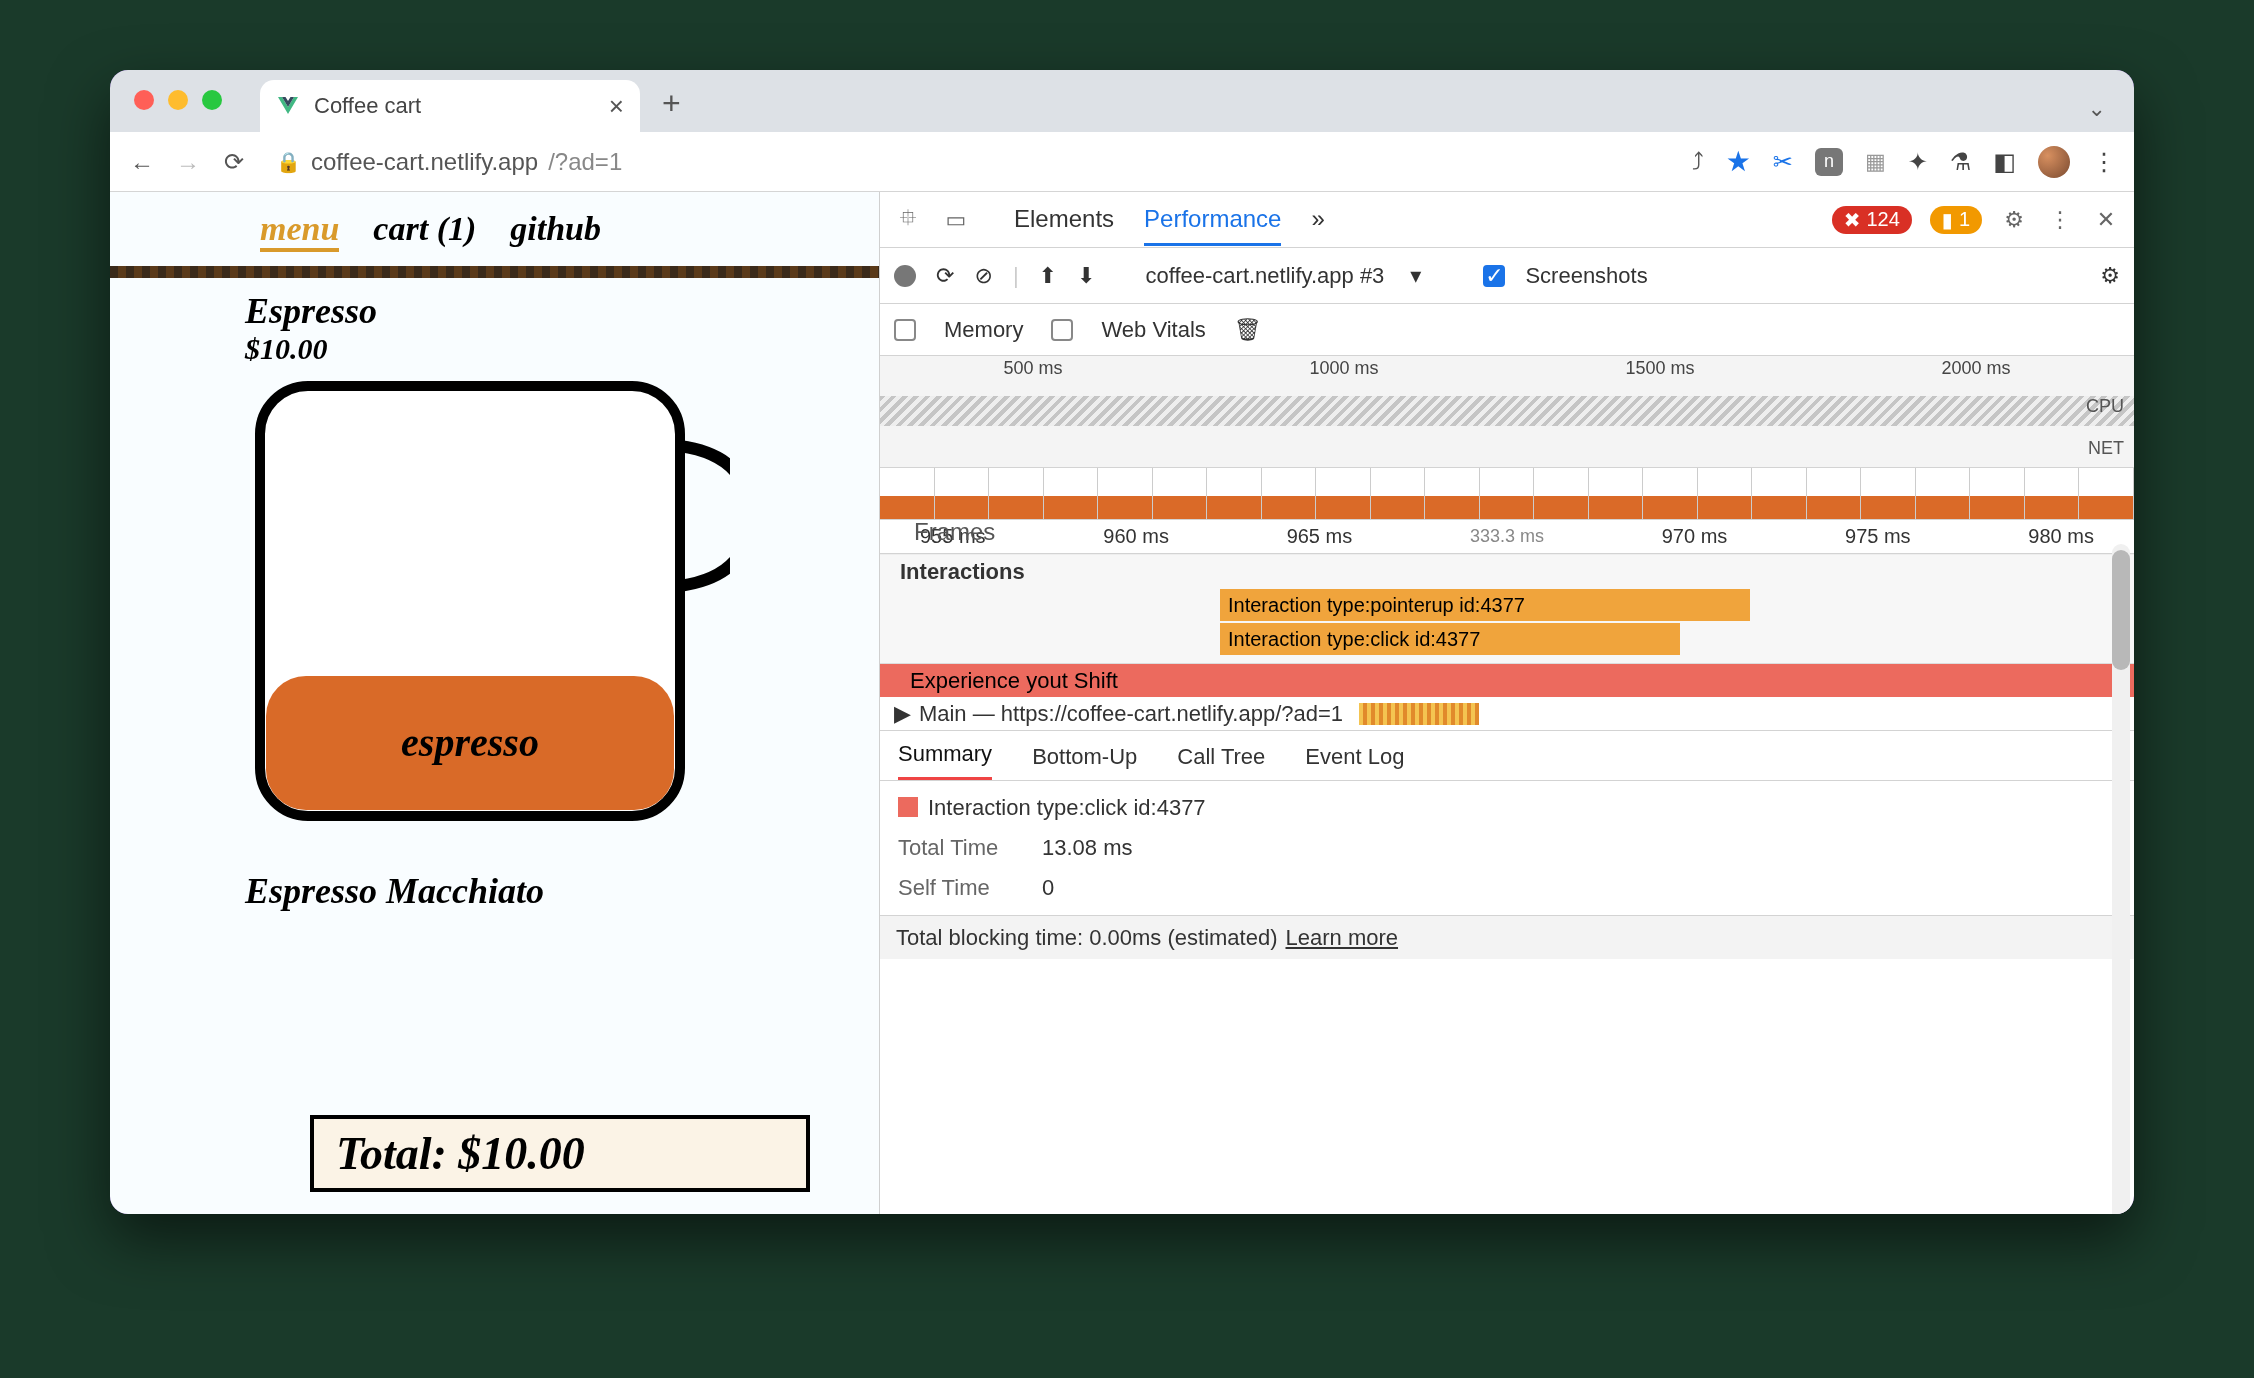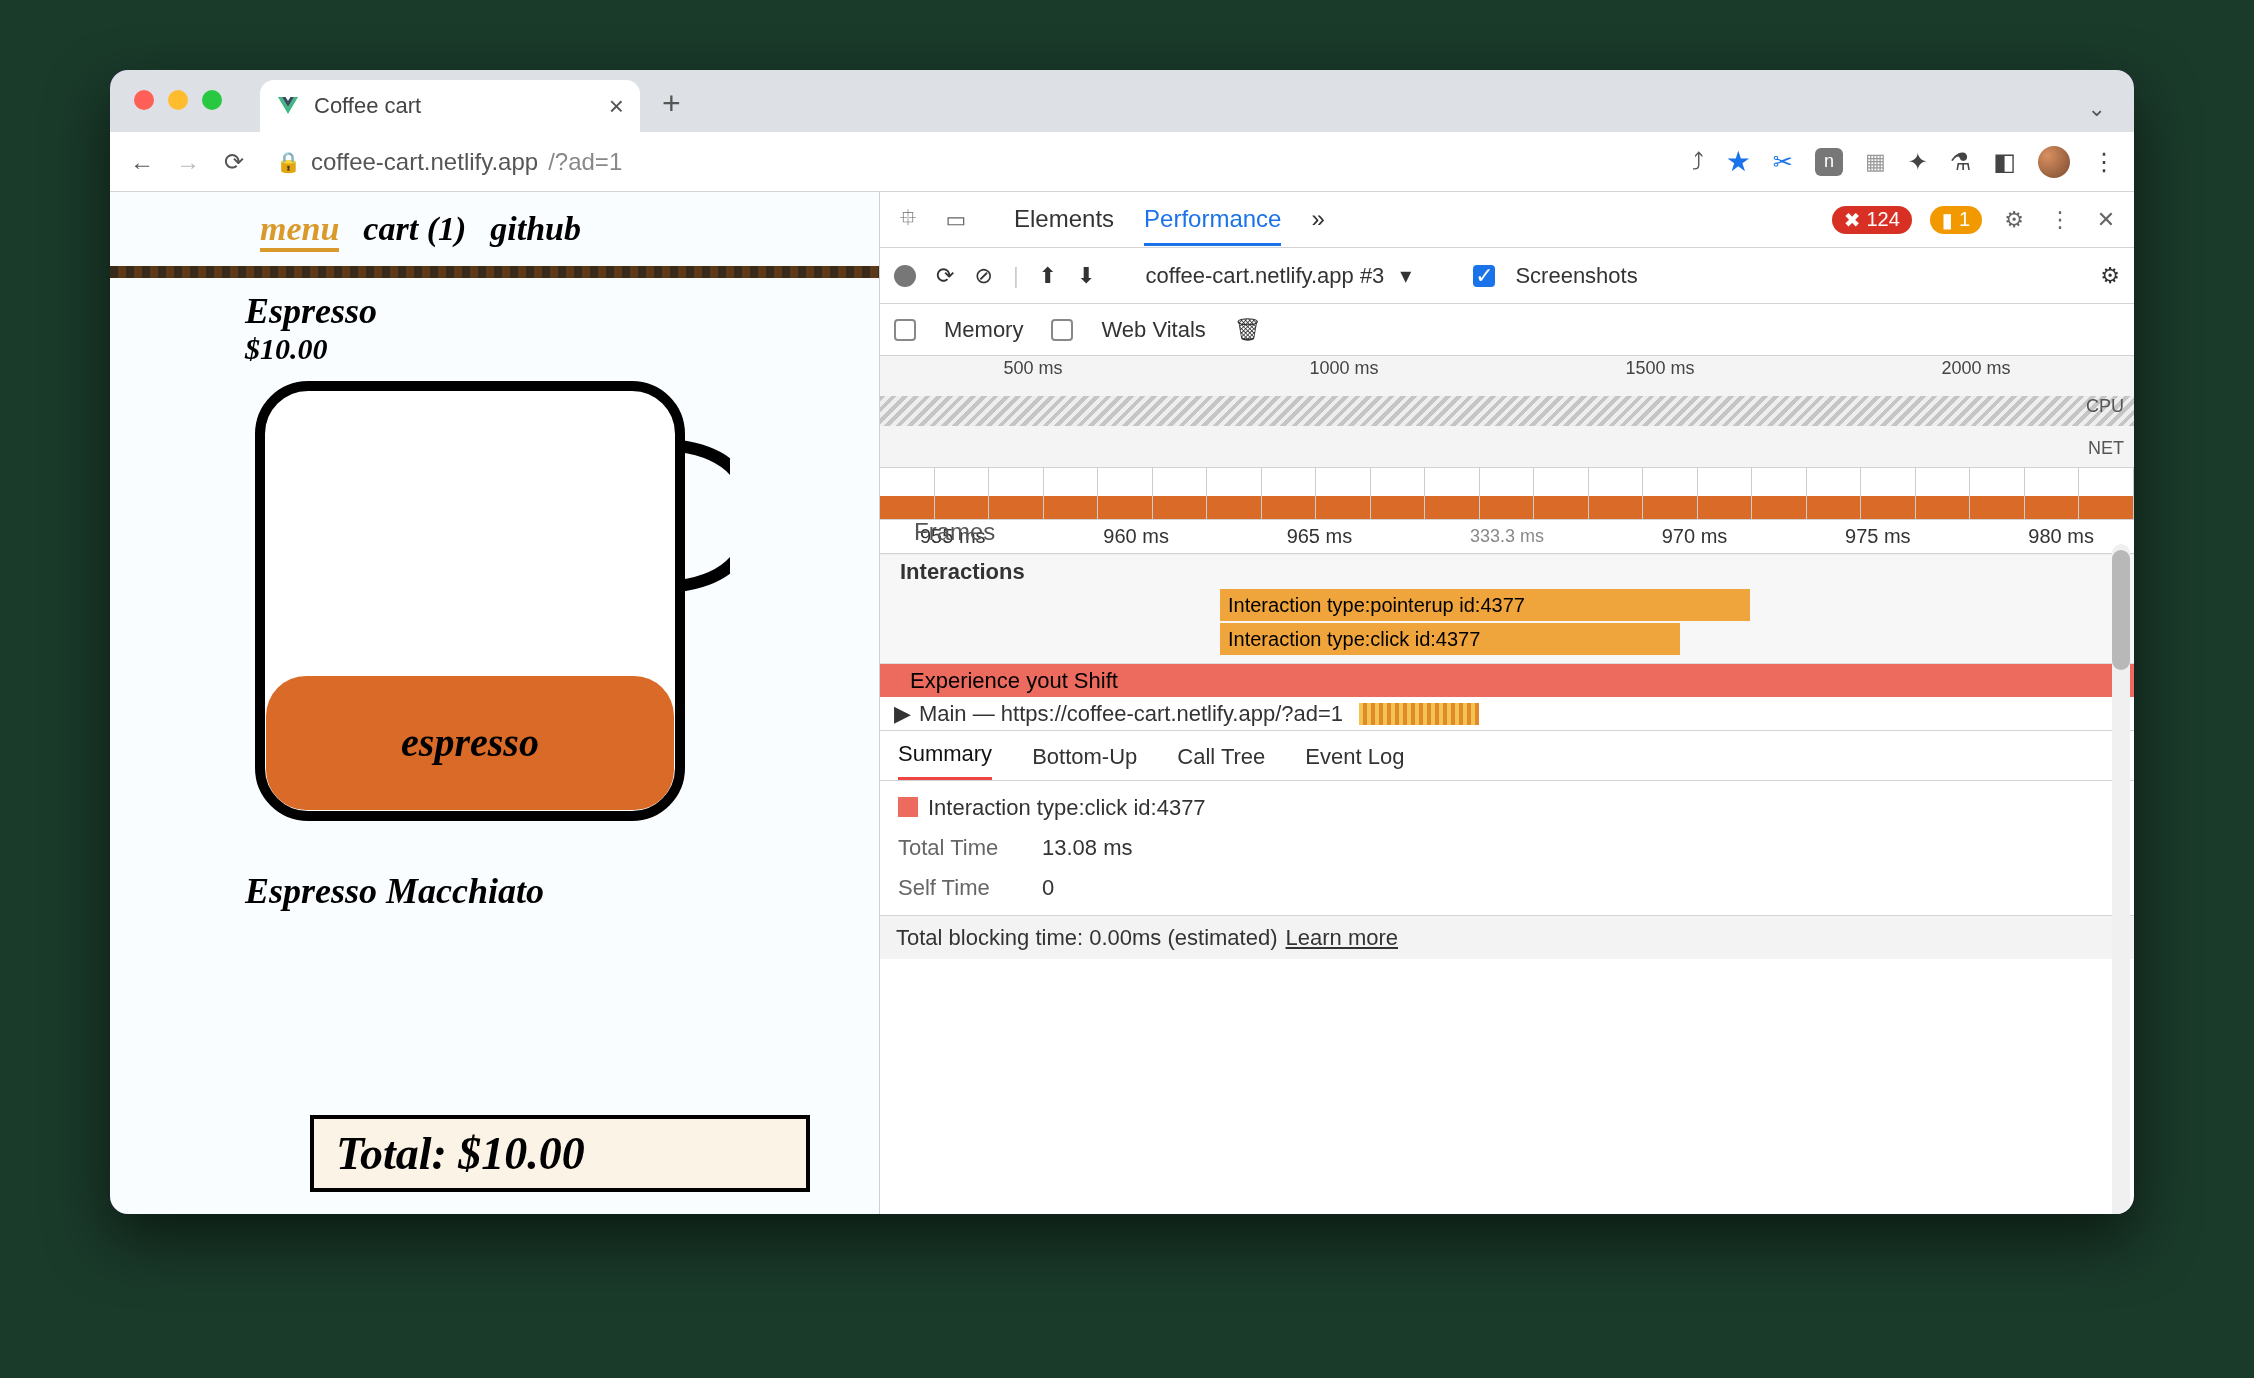--- a/index.html
+++ b/index.html
@@ -47,21 +47,21 @@
   .addr-right { margin-left:auto; display:flex; align-items:center; gap:22px; }
   .addr-right span { display:inline-flex; align-items:center; justify-content:center; }
   .star { color:#1a73e8; font-size:28px; }
   .sciss { color:#1a73e8; font-size:24px; }
   .sq-n { width:28px;height:28px;background:#777;border-radius:6px;color:#fff;font-size:18px;display:flex;align-items:center;justify-content:center;}
   .puzzle,.flask,.panel-ic,.menuv { font-size:24px; color:#444; }
   .avatar { width:32px;height:32px;border-radius:50%;background:radial-gradient(circle at 30% 30%,#d89060,#7a4a30);}
   .content { flex:1; display:flex; overflow:hidden; }
   
   .page { width:770px; background:#f9fdff; border-right:1px solid #d0d0d0; overflow:hidden; position:relative;}
-  .pagenav { display:flex; gap:24px; padding:18px 22px 10px 150px; }
+  .pagenav { display:flex; gap:34px; padding:18px 22px 10px 150px; }
   .pagenav a { font-family:Georgia, 'Times New Roman', serif; font-style:italic; font-weight:900; font-size:34px; color:#000; text-decoration:none; }
   .pagenav a.active { color:#d99a2b; border-bottom:4px solid #d99a2b; }
   .beans { height:12px; background:repeating-linear-gradient(90deg,#3a2a1a 0 8px,#5a3a1a 8px 16px); margin:4px 0 12px; }
   .item-title { font-family:Georgia,serif; font-style:italic; font-weight:900; font-size:36px; padding-left:135px; }
   .item-price { font-family:Georgia,serif; font-style:italic; font-weight:700; font-size:30px; padding-left:135px; }
   .mug { margin:10px auto 0 140px; width:480px; }
   .totalbox {
     position:absolute; left:200px; bottom:22px; width:500px;
     background:#fbf3e6; border:4px solid #000; padding:8px 22px;
     font-family:Georgia,serif; font-style:italic; font-weight:900; font-size:46px;margin-top:42px;
@@ -71,21 +71,21 @@
   .dev-top { height:56px; border-bottom:1px solid #d3d3d3; display:flex; align-items:center; padding:0 14px; gap:20px;}
   .dev-top .ic { width:28px; text-align:center; color:#666; font-size:22px; }
   .dev-tabs { display:flex; gap:30px; margin-left:24px; font-size:24px; }
   .dev-tabs span { padding:12px 0 10px; }
   .dev-tabs .on { color:#1a73e8; border-bottom:3px solid #1a73e8; }
   .dev-top .right { margin-left:auto; display:flex; align-items:center; gap:18px; }
   .pill-err { background:#d93025;color:#fff;border-radius:14px;font-size:20px;padding:2px 12px;display:flex;align-items:center;gap:6px;}
   .pill-warn{ background:#f29900;color:#fff;border-radius:14px;font-size:20px;padding:2px 12px;display:flex;align-items:center;gap:6px;}
   .dev-row2 { height:56px; border-bottom:1px solid #d3d3d3; display:flex; align-items:center; padding:0 14px; gap:20px;}
   .recdot{width:22px;height:22px;border-radius:50%;background:#777;}
-  .dev-row2 .sel { display:flex; align-items:center; gap:16px; color:#333; margin-left:30px;}
+  .dev-row2 .sel { display:flex; align-items:center; gap:26px; color:#333; margin-left:30px;}
   .chk { width:22px;height:22px;border:2px solid #888;border-radius:4px; display:inline-flex;align-items:center;justify-content:center;}
   .chk.on { background:#1a73e8;border-color:#1a73e8;color:#fff; }
   .dev-row3 { height:52px; border-bottom:1px solid #d3d3d3; display:flex; align-items:center; padding:0 14px; gap:28px;}
   .overview { height:112px; border-bottom:1px solid #d3d3d3; position:relative; background:#f4f4f4;}
   .ovlab { position:absolute; right:10px; font-size:18px; color:#555;}
   .ov-ticks { display:flex; justify-content:space-around; padding-top:2px; font-size:18px; color:#444;}
   .hatch { position:absolute; left:0; right:0; top:40px; height:30px;
     background:repeating-linear-gradient(135deg,#c5c5c5 0 4px,#eee 4px 8px); }
   .thumbs { height:52px; display:flex; border-bottom:1px solid #d3d3d3;}
   .thumbs div{ flex:1; border-right:1px solid #ccc; background:linear-gradient(#fff 55%, #da6a28 55%);}

